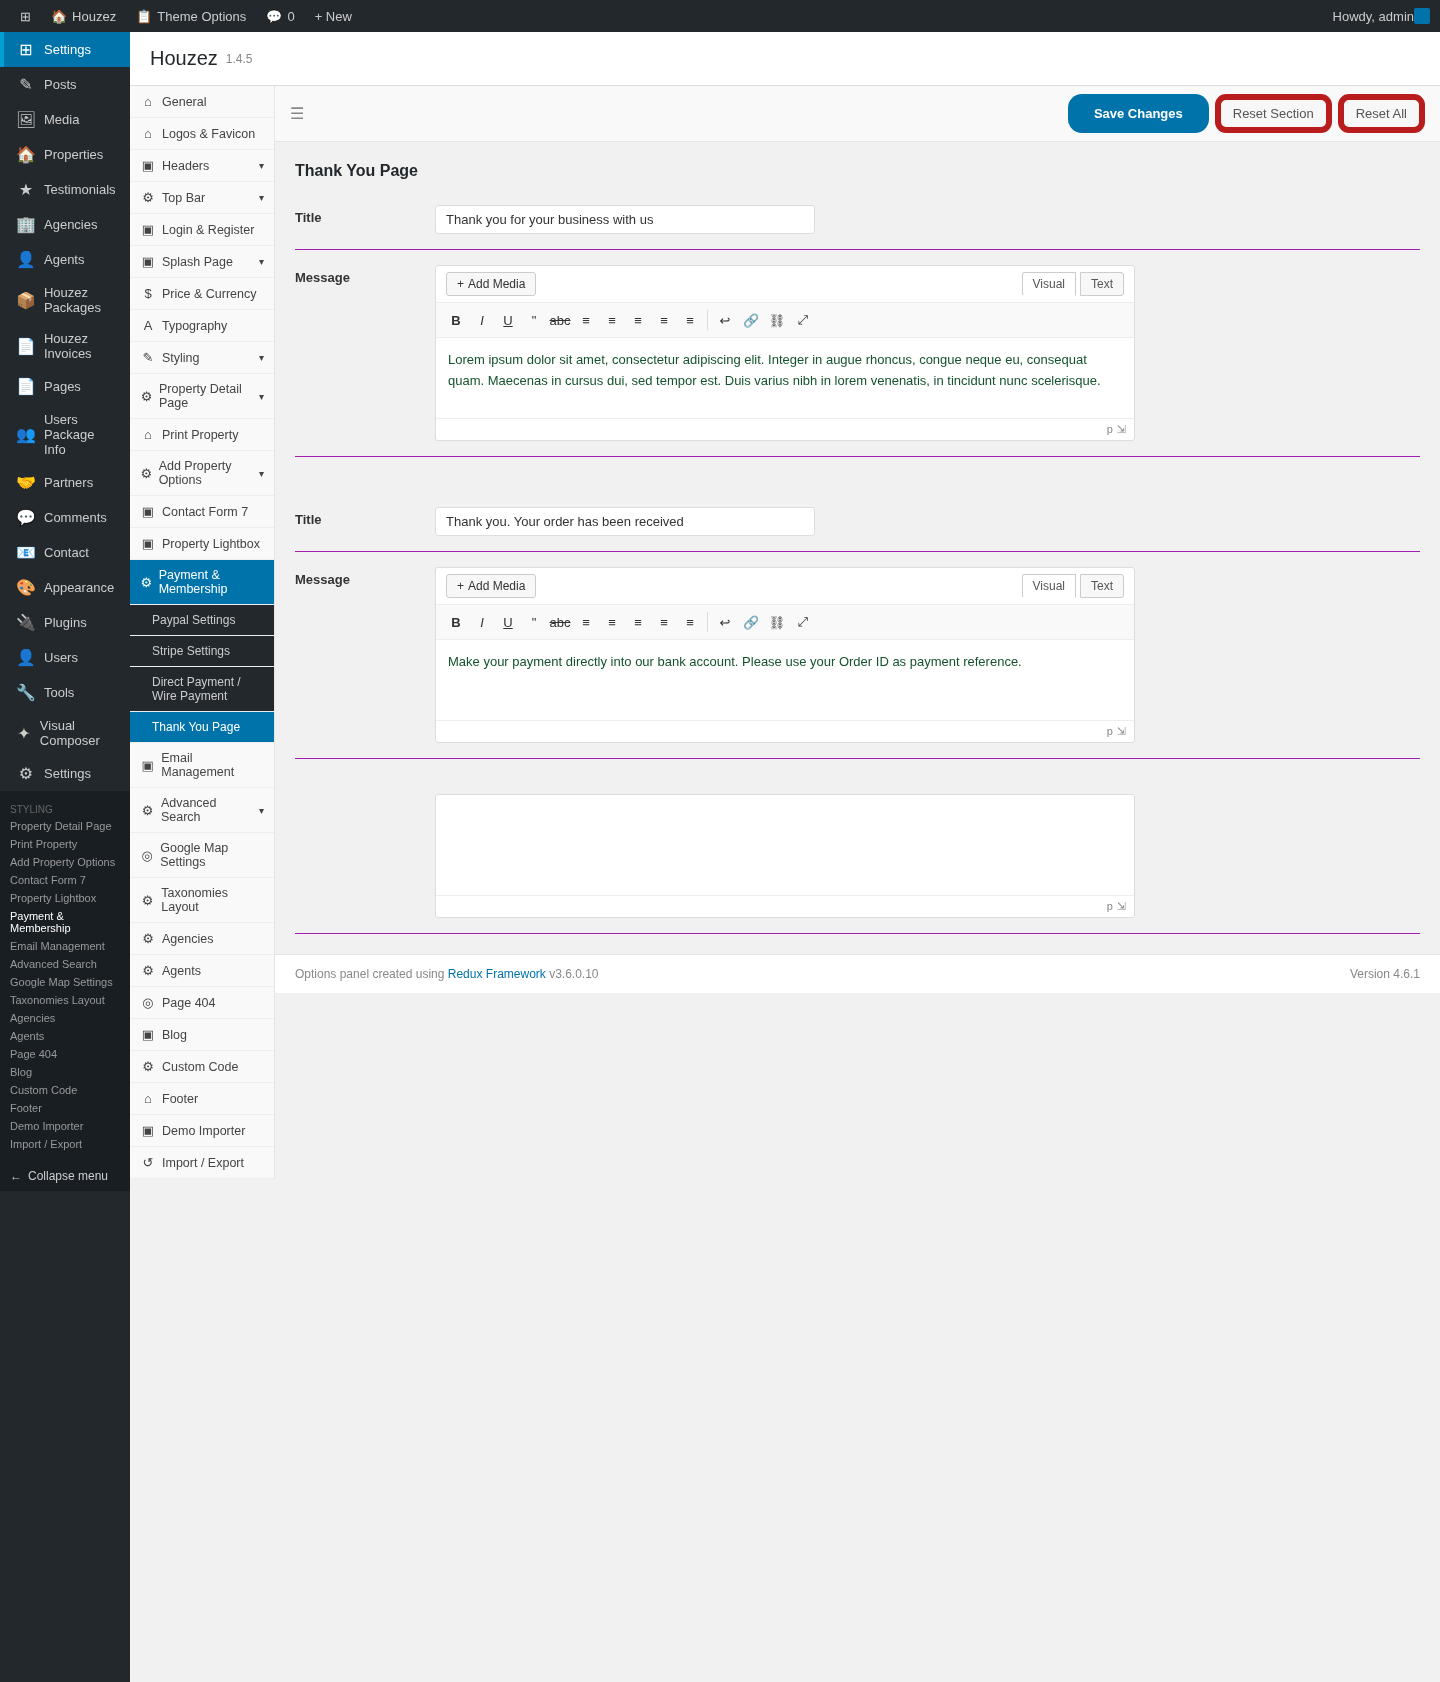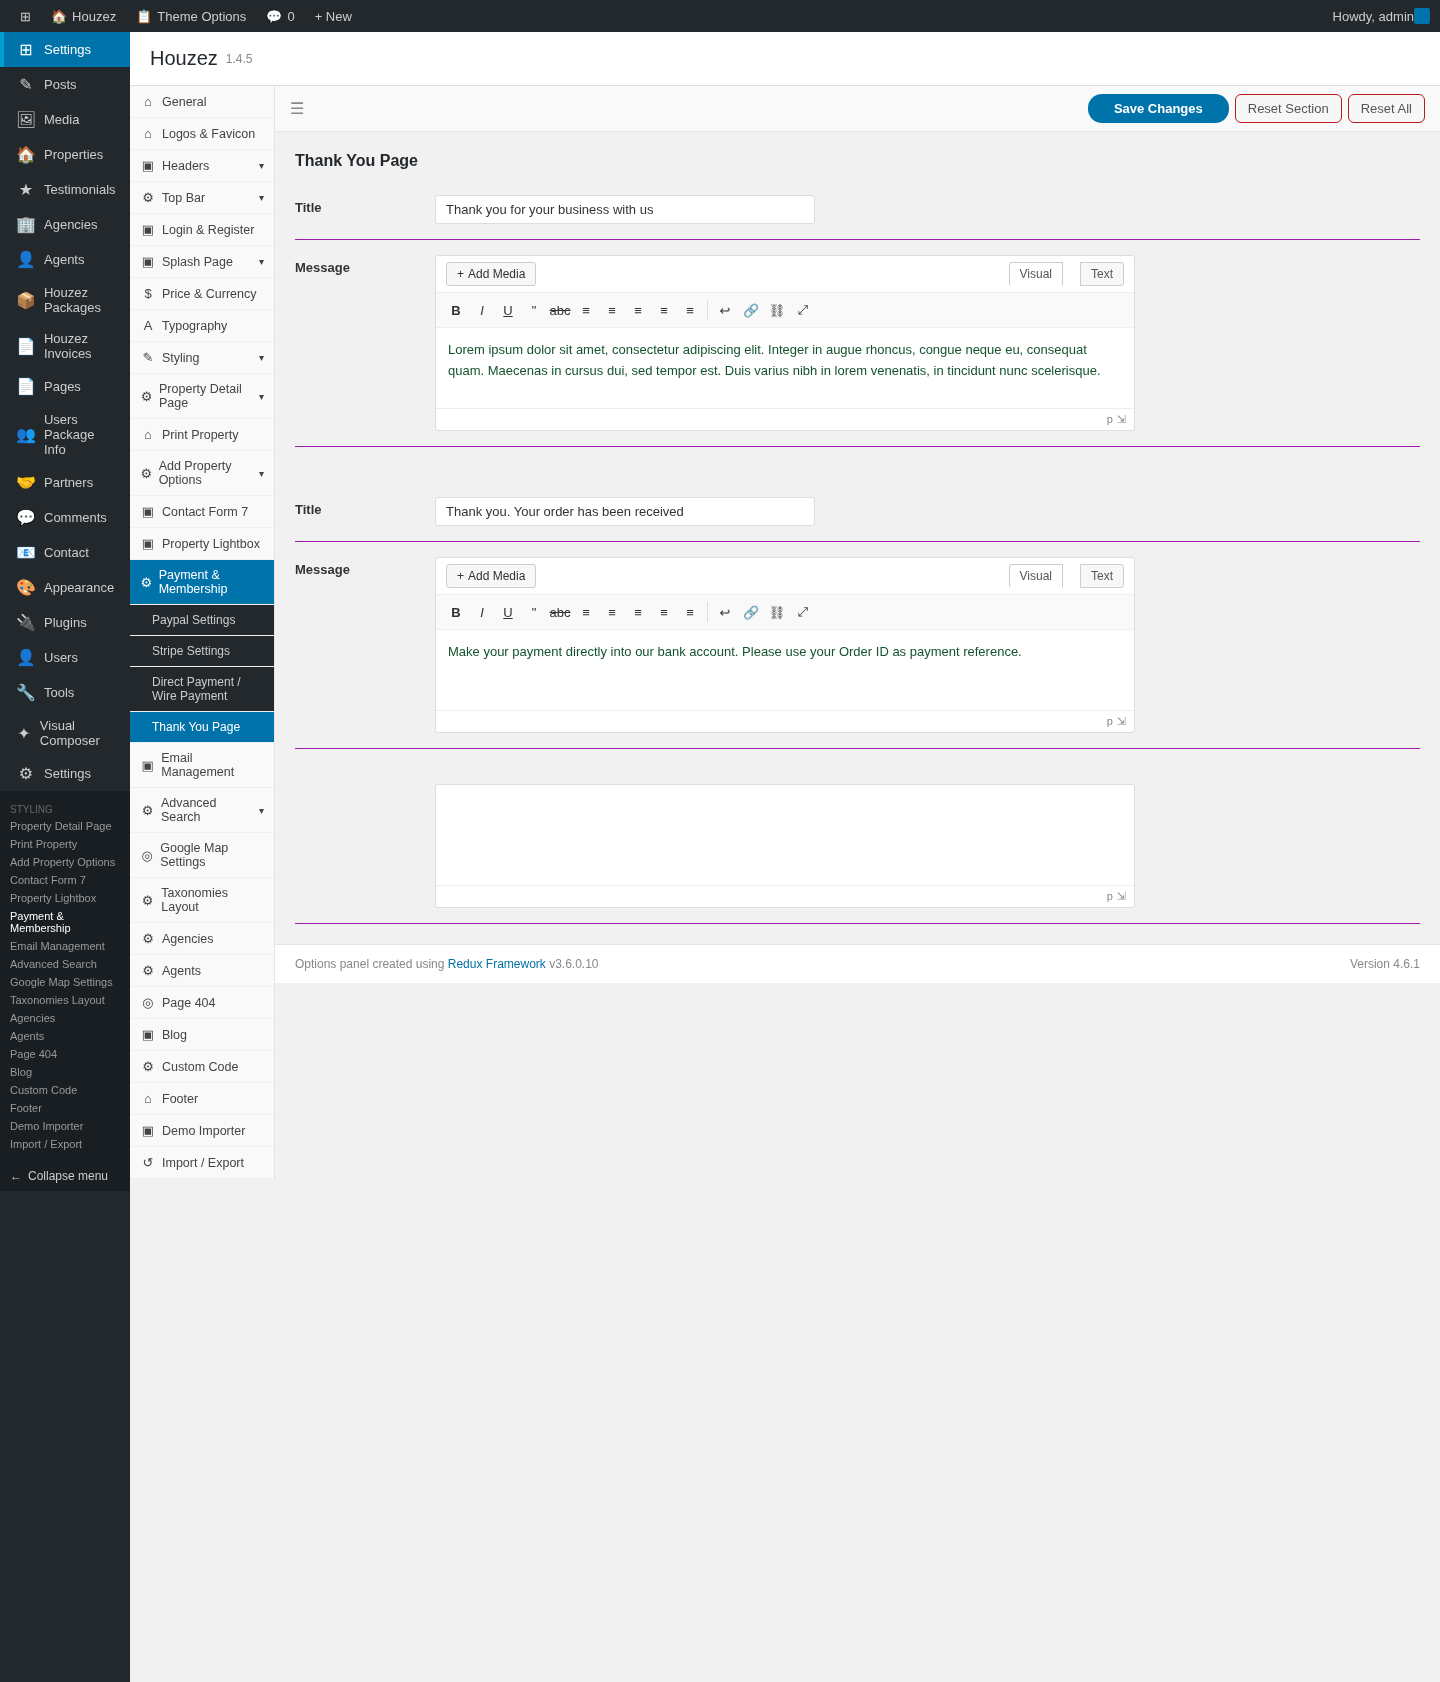--- a/index.html
+++ b/index.html
@@ -94,21 +94,21 @@
 
     .toolbar {
       background: #f9f9f9;
       border-bottom: 1px solid #e5e5e5;
       padding: 8px 15px;
       display: flex; align-items: center; gap: 8px;
     }
     .toolbar-left { display: flex; align-items: center; }
     .toolbar-right { margin-left: auto; display: flex; gap: 6px; }
     .btn-save { background: #0073aa; color: #fff; border: none; padding: 6px 26px; border-radius: 14px; cursor: pointer; font-size: 13px; font-weight: 600; }
-    .btn-reset { background: #f7f7f7; color: #555; border: 1px solid #b91c1c; padding: 6px 12px; border-radius: 6px; cursor: pointer; font-size: 13px; }
+    .btn-reset { background: #f7f7f7; color: #555; border: 6px solid #b91c1c; padding: 6px 12px; border-radius: 11px; cursor: pointer; font-size: 13px; }
     .toolbar-icon { font-size: 16px; color: #888; cursor: pointer; }
 
     .section-header {
       padding: 20px 20px 10px;
       font-size: 16px; font-weight: 600; color: #23282d;
     }
 
     .form-section { padding: 0 20px 20px; }
 
     .form-row {
@@ -136,21 +136,21 @@
     }
     .editor-topbar {
       display: flex; align-items: center; justify-content: space-between;
       padding: 6px 10px; border-bottom: 1px solid #eee;
     }
     .add-media-btn {
       display: flex; align-items: center; gap: 4px;
       background: #f7f7f7; border: 1px solid #ccc;
       padding: 4px 10px; border-radius: 3px; cursor: pointer; font-size: 12px; color: #333;
     }
-    .visual-text-tabs { display: flex; gap: 17px; }
+    .visual-text-tabs { display: flex; gap: 4px; }
     .vtab {
       padding: 4px 10px; border: 1px solid #ccc; cursor: pointer;
       font-size: 12px; background: #f7f7f7; color: #555;
     }
     .vtab.active { background: #fff; border-bottom-color: #fff; }
     .vtab:first-child { border-radius: 3px 0 0 3px; }
     .vtab:last-child { border-radius: 0 3px 3px 0; text-align: center; }
 
     .editor-toolbar {
       display: flex; align-items: center; gap: 2px;

